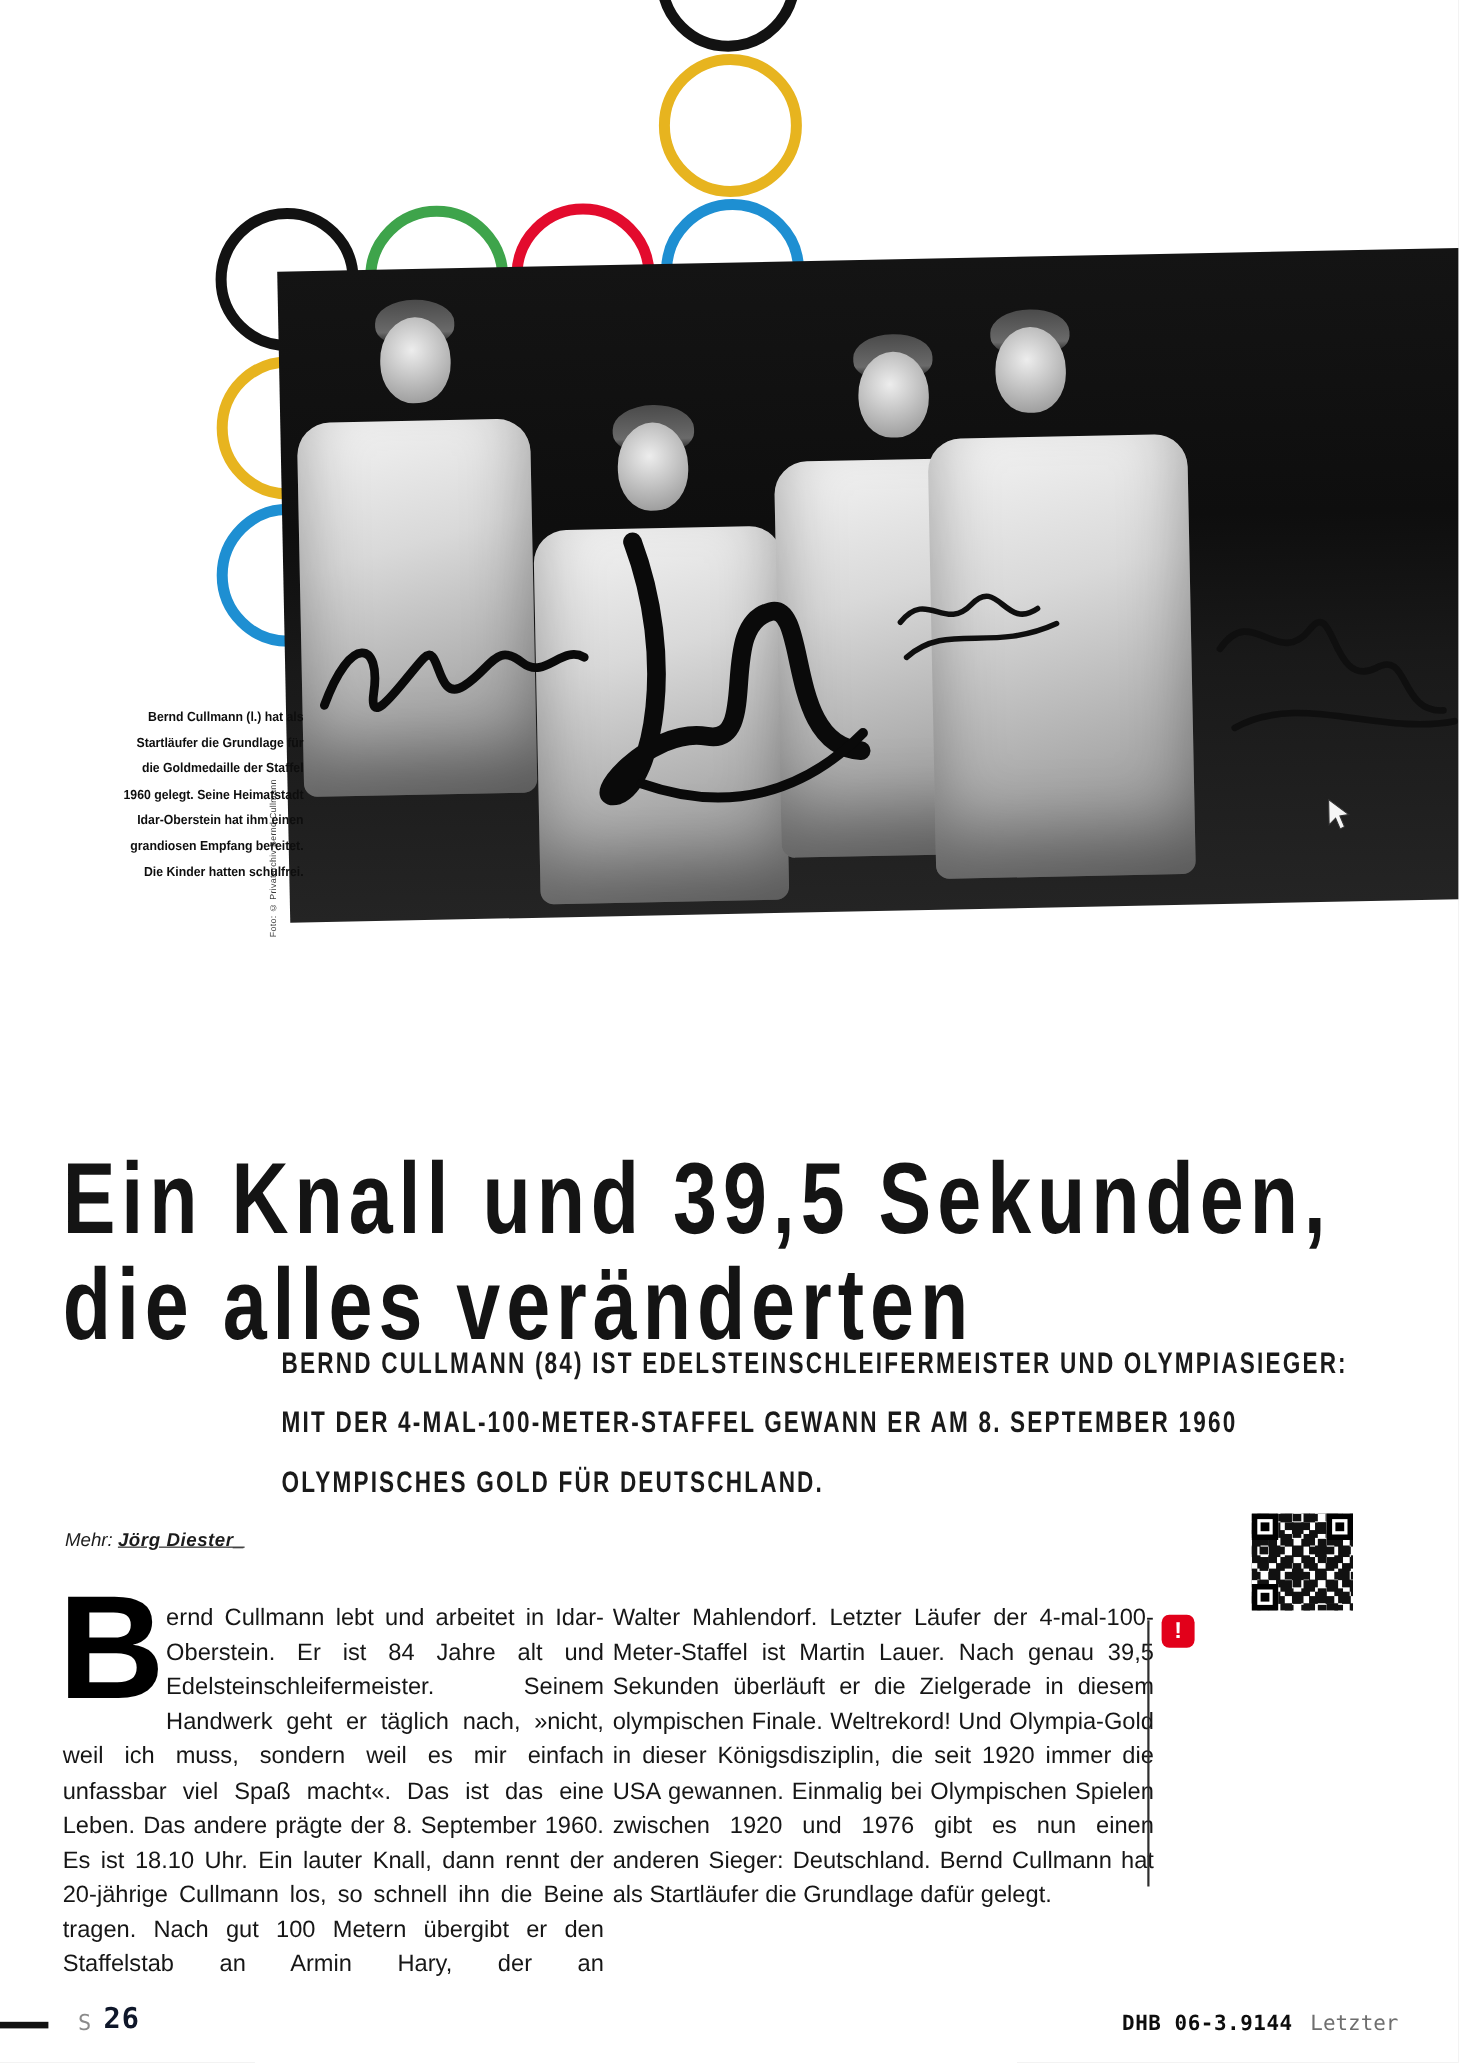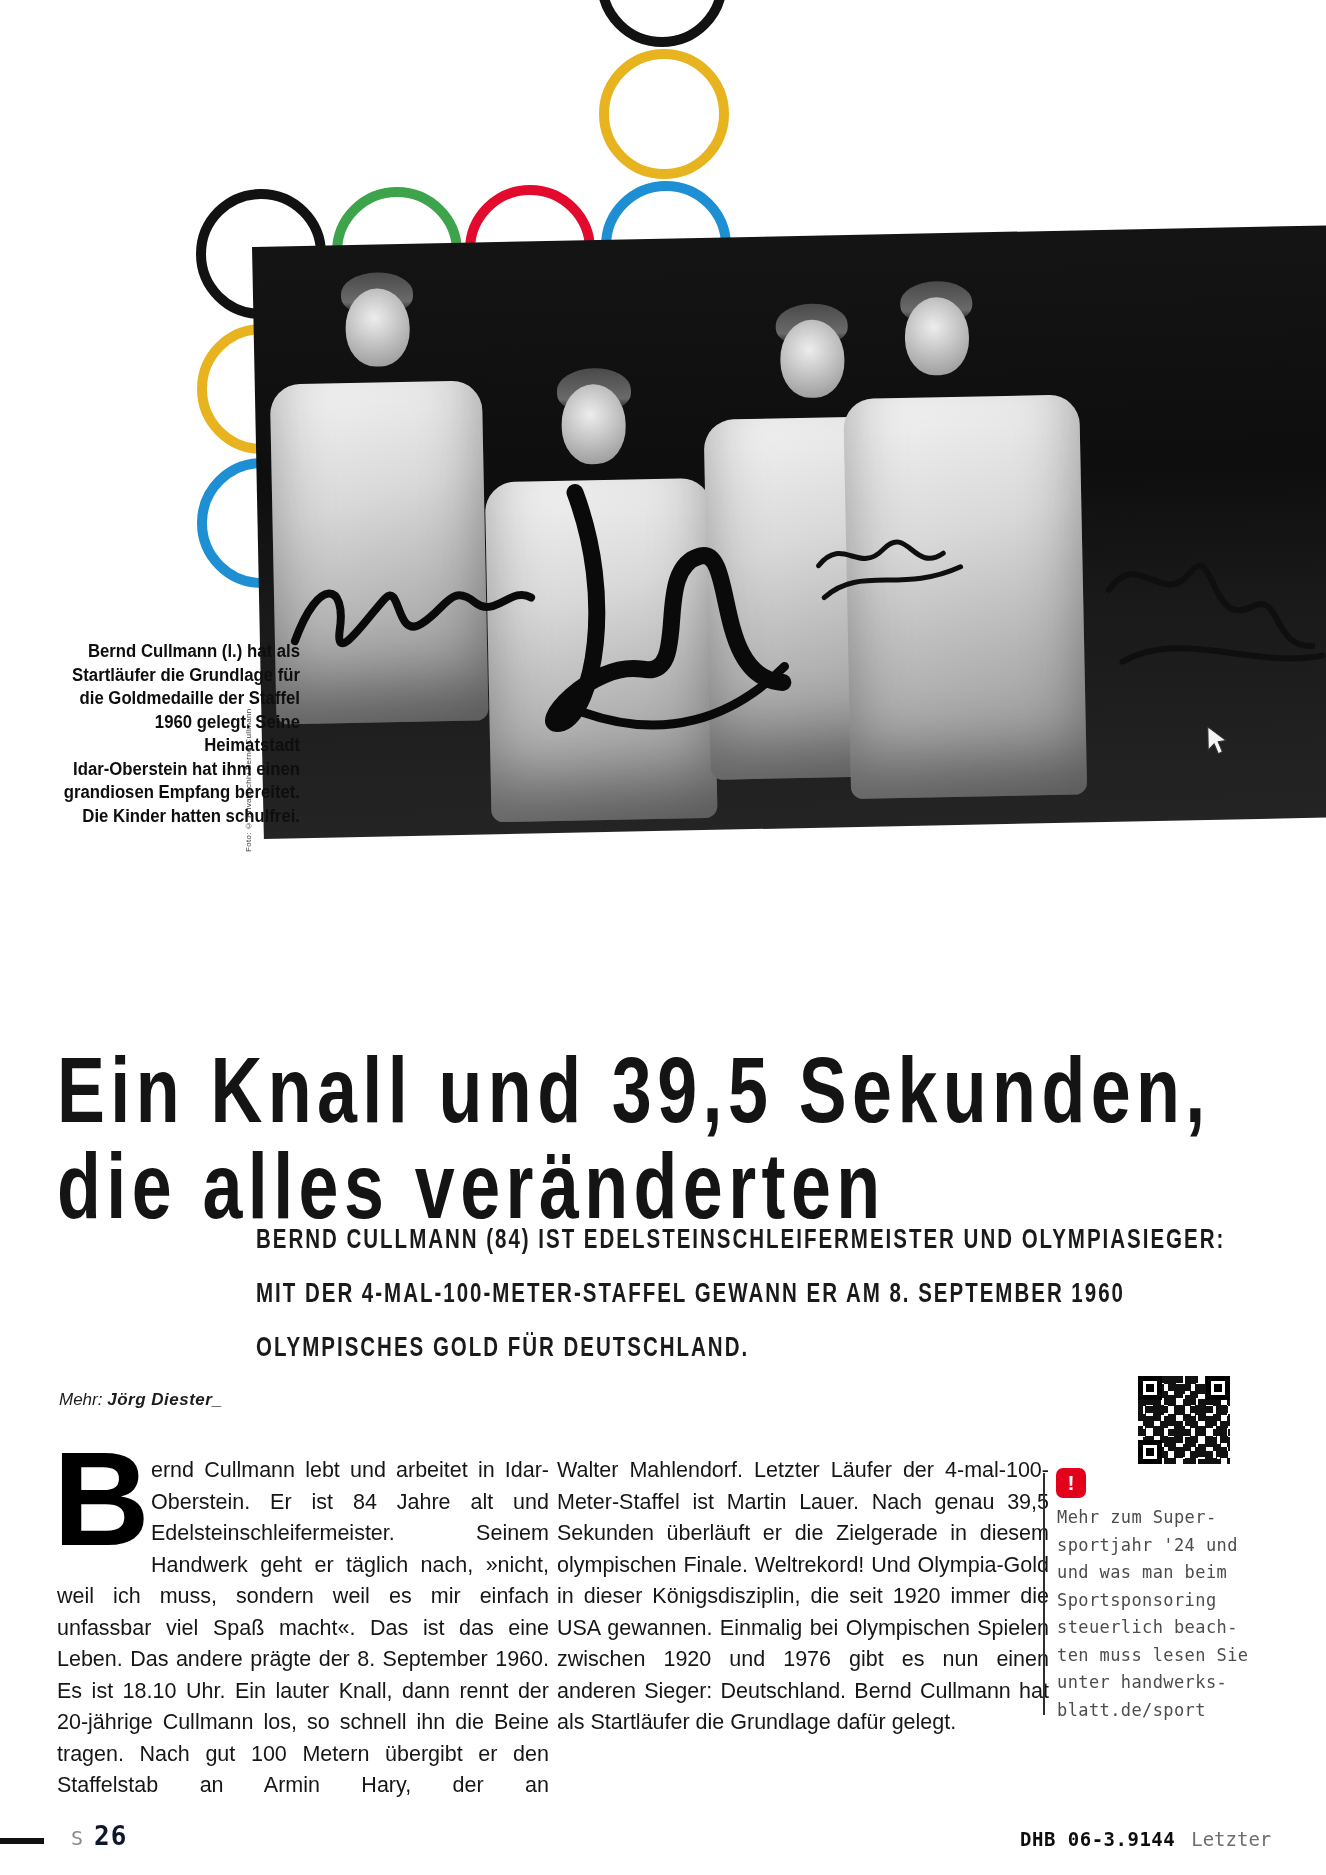--- a/index.html
+++ b/index.html
@@ -30,37 +30,37 @@
         background:linear-gradient(165deg,#f4f4f4 0%,#d9d9d9 35%,#aeaeae 70%,#8a8a8a 100%);
         box-shadow:inset 0 -40px 60px rgba(0,0,0,.35);}
   .sig-svg{position:absolute;left:0;top:0;z-index:8;}
   .cursor{position:absolute;left:945px;top:498px;z-index:9;}
 
   .photo-credit{position:absolute;left:244px;top:690px;width:14px;height:162px;z-index:6;
         writing-mode:vertical-rl;transform:rotate(180deg);font-size:8px;color:#3a3a3a;
         letter-spacing:.3px;font-family:"Liberation Sans",sans-serif;}
 
   
-  .caption{position:absolute;left:42px;top:640px;width:258px;text-align:right;
-        font-weight:bold;font-size:18px;line-height:23.5px;color:#0e0e0e;z-index:6;}
+  .caption{position:absolute;left:18px;top:640px;width:258px;text-align:right;
+        font-weight:bold;font-size:12px;line-height:23.5px;color:#0e0e0e;z-index:6;}
   .caption div{transform:scaleX(.93);transform-origin:100% 50%;}
 
   
   .headline{position:absolute;left:57px;top:1042px;z-index:2;color:#141414;}
   .headline div{font-weight:bold;font-size:92px;line-height:96px;letter-spacing:7px;
         transform:scaleX(.78);transform-origin:0 50%;white-space:nowrap;}
 
   
   .subhead{position:absolute;left:256px;top:1212px;z-index:2;color:#1a1a1a;}
   .subhead div{font-weight:bold;font-size:27px;line-height:54px;letter-spacing:2.6px;
         transform:scaleX(.76);transform-origin:0 50%;white-space:nowrap;}
 
   
   .byline{position:absolute;left:59px;top:1390px;font-style:italic;font-size:17px;color:#1c1c1c;}
-  .byline .auth{font-weight:bold;letter-spacing:.5px;}
+  .byline .auth{font-weight:bold;letter-spacing:.5px;text-decoration:underline;}
 
   
   .col{position:absolute;top:1455px;width:492px;font-size:21.5px;line-height:31.5px;
        text-align:justify;color:#161616;}
   .col1{left:57px;text-align-last:justify;}
   .col2{left:557px;}
   .dc-spacer{float:left;width:94px;height:97px;}
   .dropcap{position:absolute;left:-4px;top:-16px;font-weight:bold;font-size:134px;line-height:120px;color:#000;}
 
   
@@ -173,30 +173,20 @@
     <span>Walter Mahlendorf. Letzter Läufer der 4-mal-100-Meter-Staffel ist Martin Lauer. Nach genau 39,5 Sekunden überläuft er die Zielgerade in diesem olympischen Finale. Weltrekord! Und Olympia-Gold in dieser Königsdisziplin, die seit 1920 immer die USA gewannen. Einmalig bei Olympischen Spielen zwischen 1920 und 1976 gibt es nun einen anderen Sieger: Deutschland. Bernd Cullmann hat als Startläufer die Grundlage dafür gelegt.</span>
   </div>
 
   <div class="qr">
     <div class="finder f-tl"></div>
     <div class="finder f-tr"></div>
     <div class="finder f-bl"></div>
   </div>
   <div class="alert">!</div>
   <div class="vrule"></div>
-  <div class="note">
-    <div>Mehr zum Super-</div>
-    <div>sportjahr '24 und</div>
-    <div>und was man beim</div>
-    <div>Sportsponsoring</div>
-    <div>steuerlich beach-</div>
-    <div>ten muss lesen Sie</div>
-    <div>unter handwerks-</div>
-    <div>blatt.de/sport</div>
-  </div>
 
   <div class="f-dash"></div>
   <div class="f-s">S</div>
   <div class="f-num">26</div>
   <div class="f-right">
     <span class="f-issue">DHB 06-3.9144</span><span class="f-sec">Letzter</span>
   </div>
 
 </div>
 

